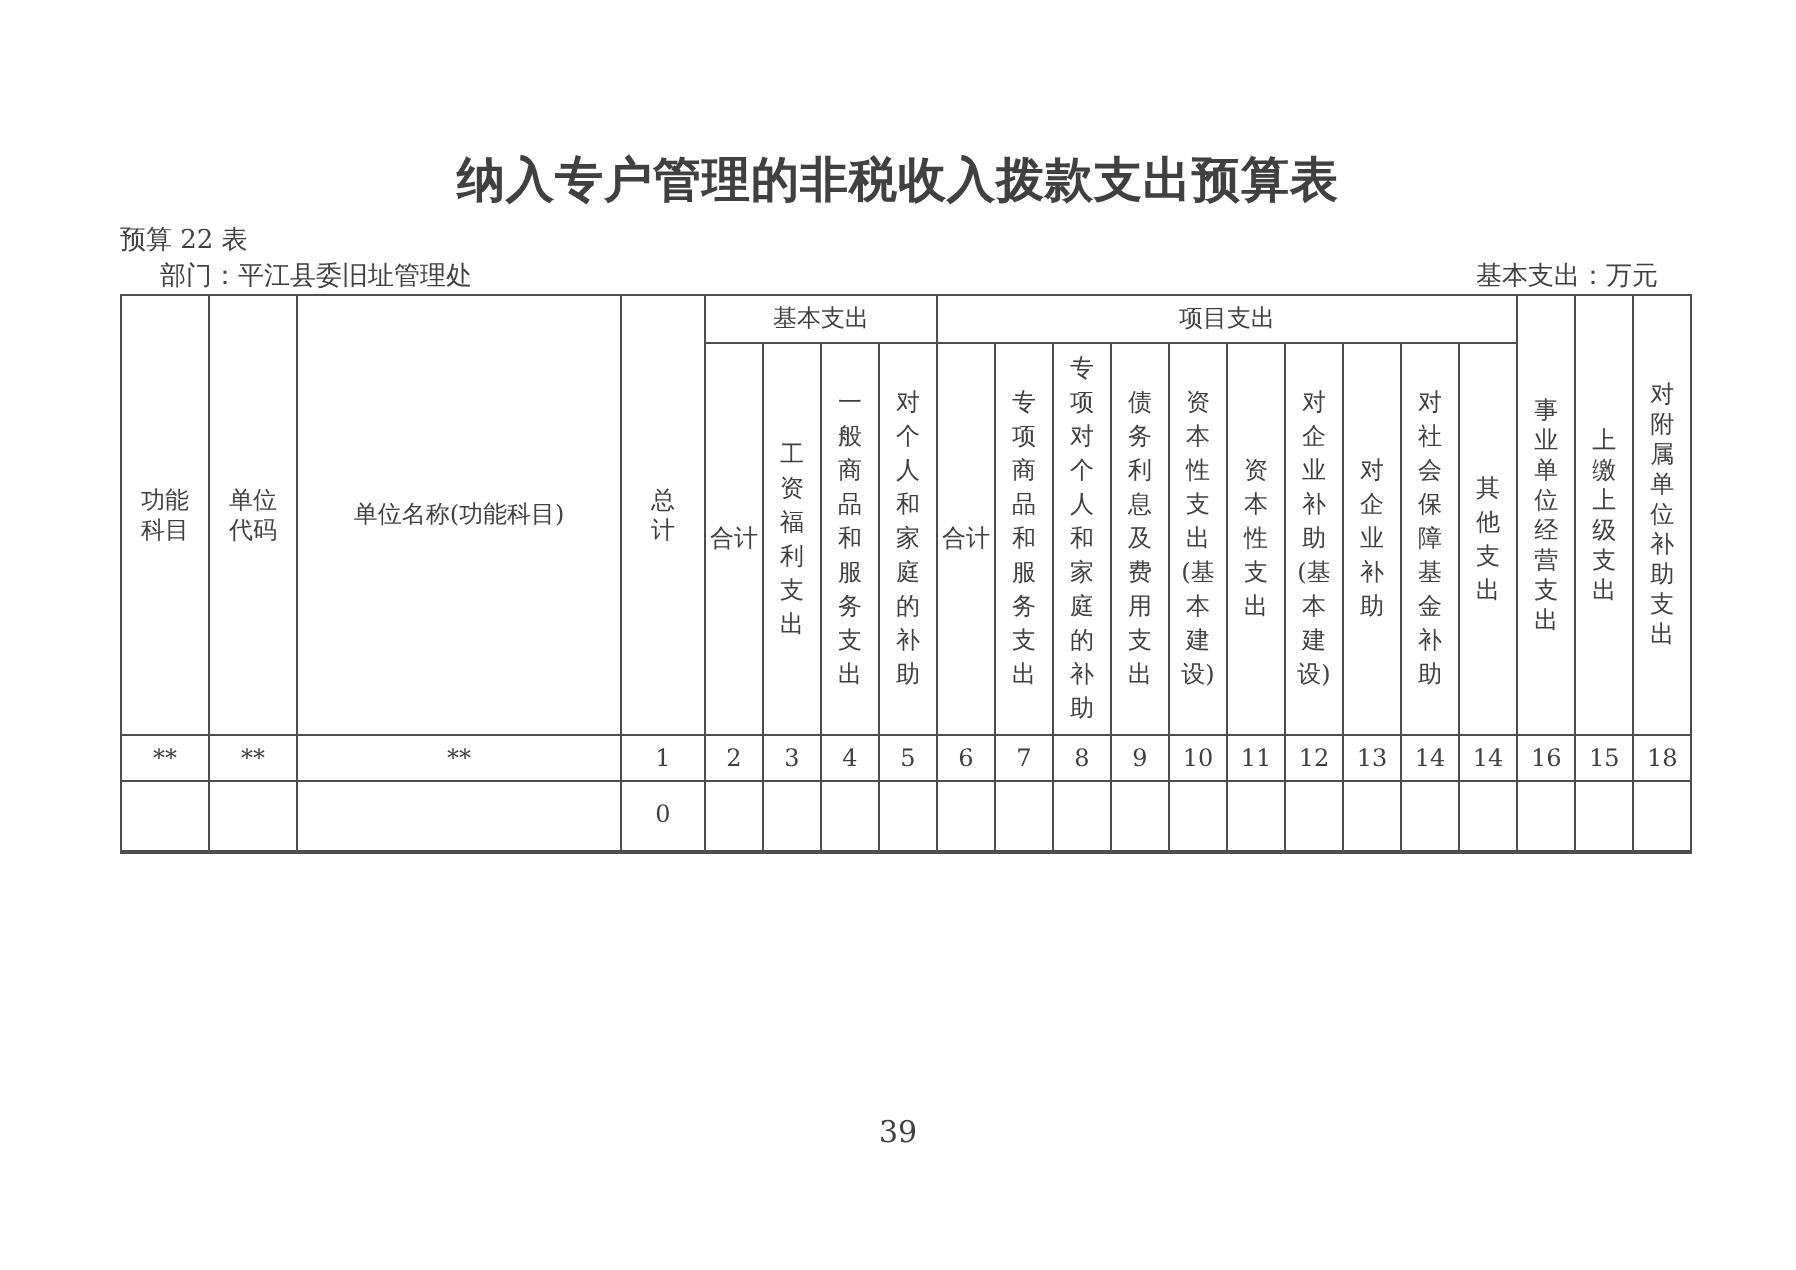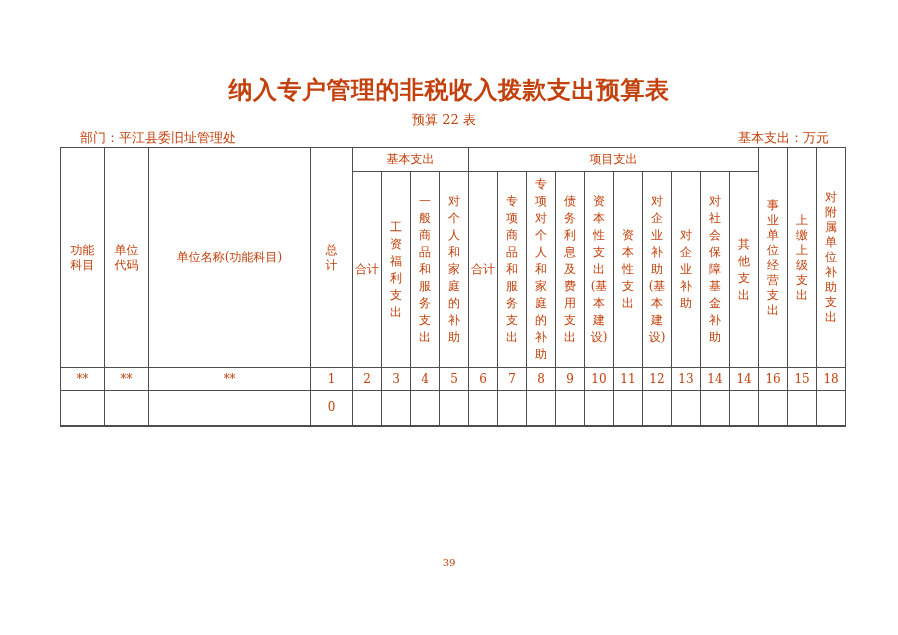--- a/index.html
+++ b/index.html
@@ -1,33 +1,33 @@
 <!DOCTYPE html>
 <html><head>
 <meta charset="utf-8">
 <style>
   html,body{margin:0;padding:0;background:#e8e8e8;}
   .page{
     position:relative;
     width:898px;height:635px;
     background:#ffffff;
     font-family:"DejaVu Serif","Liberation Serif",serif;
-    color:#c2410c;
+    color:#404040;
     overflow:hidden;
     margin:0 auto;
   }
   .title{
     position:absolute;top:74px;left:0;width:898px;
     text-align:center;
     font-family:"DejaVu Sans","Liberation Sans",sans-serif;
     font-weight:bold;font-size:24px;letter-spacing:0.5px;
   }
   .table-no{
     position:absolute;top:111px;left:60px;width:768px;
-    text-align:center;font-size:13px;
+    text-align:left;font-size:13px;
   }
   .meta-row{
     position:absolute;top:129px;left:60px;width:783px;height:18px;
     font-size:13px;
     text-align:center;
   }
   .dept{position:absolute;left:20px;top:0;}
   .unit{position:absolute;right:14px;top:0;}
   table.budget{
     position:absolute;top:147px;left:60px;
@@ -48,21 +48,21 @@
   tr.r-nums{height:23px;}
   tr.r-data{height:35px;}
   tr.r-group th{line-height:15px;}
   tr.r-nums td,tr.r-data td{line-height:15px;}
   th.vh{line-height:17px;}
   tr.r-detail th{line-height:17px;}
   tr.r-data td{border-bottom:2px solid #4d4d4d;}
   td.val{text-align:right;padding-right:5px;}
   .pagenum{
     position:absolute;top:557px;left:0;width:898px;
-    text-align:center;font-size:10px;
+    text-align:center;font-size:15px;
   }
 </style>
 </head>
 <body>
 
 <div class="page">
 
   <div class="title">纳入专户管理的非税收入拨款支出预算表</div>
 
   <div class="table-no">预算 22 表</div>

